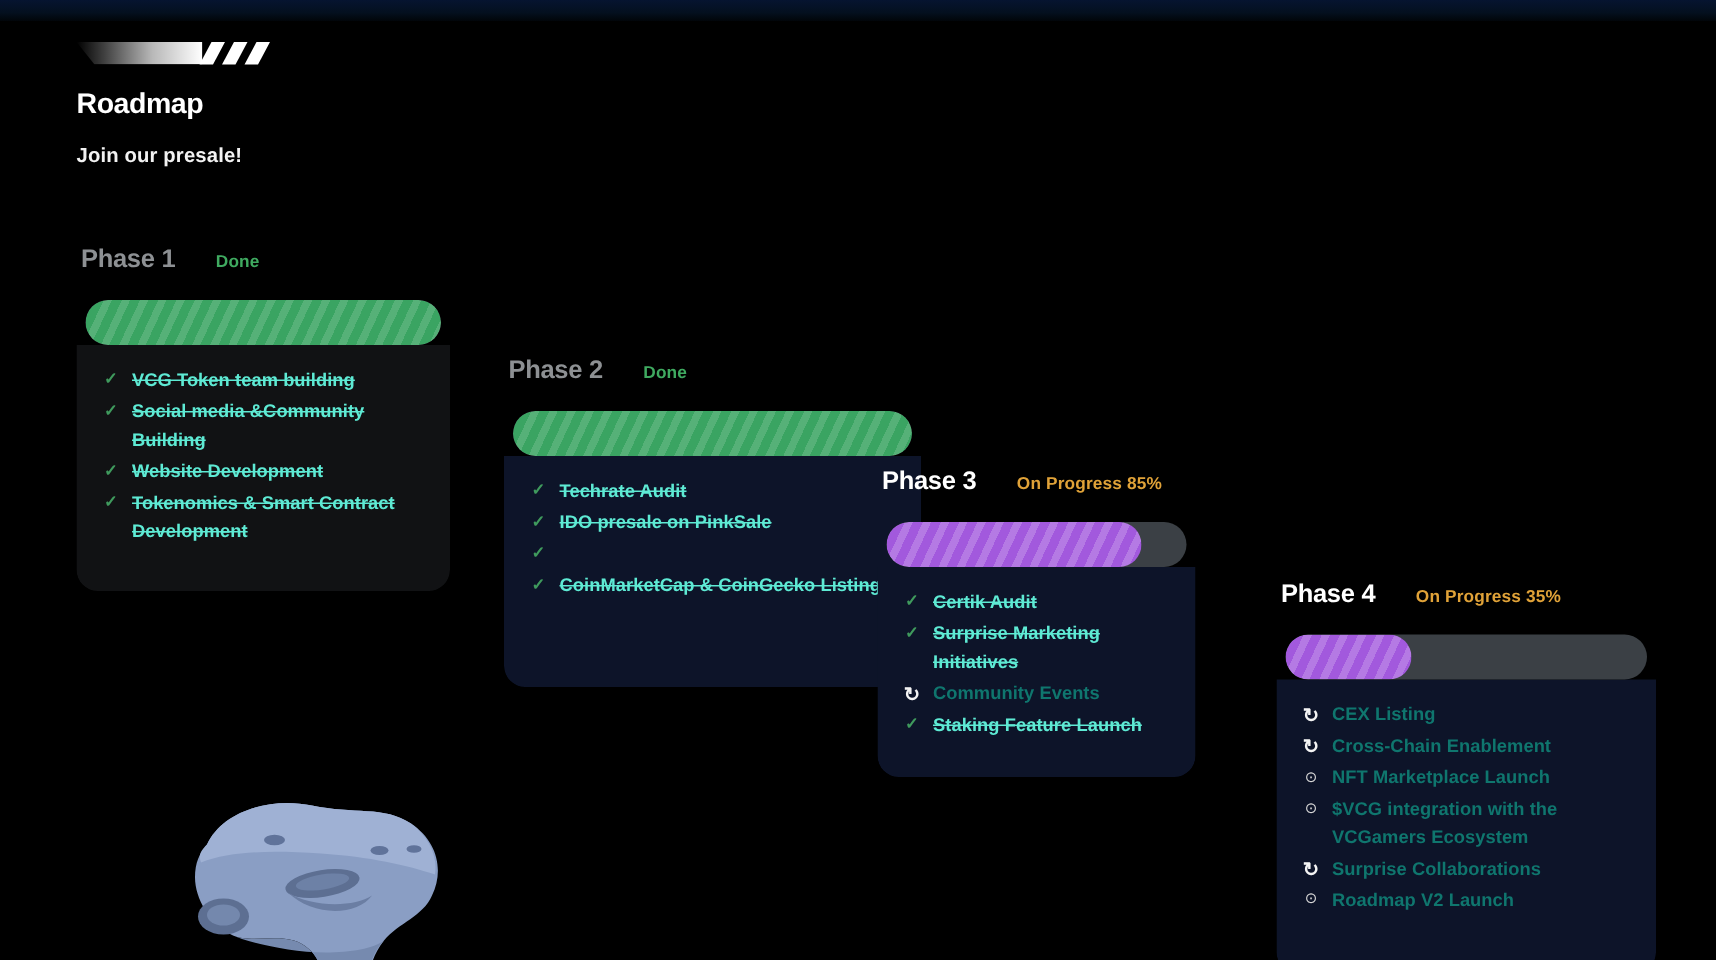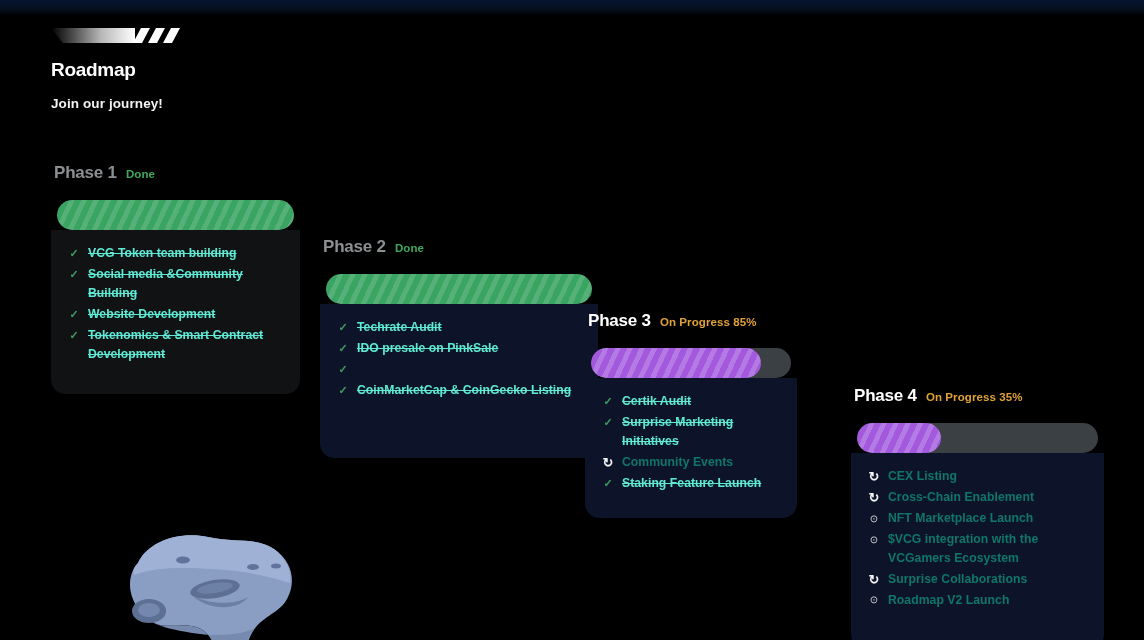--- a/index.html
+++ b/index.html
@@ -38,21 +38,21 @@
   .page-title {
     color: #ffffff; font-size: 19px; font-weight: 700; letter-spacing: -0.3px;
     line-height: 34px;
   }
   .page-sub {
     color: #f2f2f2; font-size: 13.5px; font-weight: 600; margin-top: 9px; letter-spacing: 0.1px;
   }
 
   
   .phase { position: absolute; }
-  .phase-head { display: flex; align-items: baseline; gap: 9px; height: 20px; margin-bottom: 11px; padding-left: 3px; }
+  .phase-head { display: flex; align-items: baseline; gap: 27px; height: 20px; margin-bottom: 11px; padding-left: 3px; }
   .phase-name { font-size: 17px; font-weight: 700; letter-spacing: -0.2px; }
   .phase-status { font-size: 11.5px; font-weight: 700; letter-spacing: 0.1px; }
 
   .phase.dim .phase-name { color: #8d9093; }
   .phase.dim .phase-status { color: #3faa60; }
   .phase.active .phase-name { color: #ffffff; }
   .phase.active .phase-status { color: #e0a238; }
 
   .card {
     position: relative; border-radius: 14px; overflow: hidden;
@@ -99,21 +99,21 @@
     color: #5eead4; text-decoration: line-through; text-decoration-thickness: 1.4px;
   }
   .item.todo .item-text { color: #0f766e; }
 
   
   .asteroid { position: absolute; left: 96px; top: 519px; width: 230px; height: 130px; }
 
   
   #phase-1 { left: 51px; top: 163px; width: 249px; }
   #phase-1 .card { height: 200px; }
-  #phase-2 { left: 320px; top: 237px; width: 278px; }
+  #phase-2 { left: 336px; top: 237px; width: 278px; }
   #phase-2 .card { height: 190px; }
   #phase-3 { left: 585px; top: 311px; width: 212px; }
   #phase-3 .card { height: 176px; }
   #phase-4 { left: 851px; top: 386px; width: 253px; }
   #phase-4 .card { height: 232px; }
 </style>
 </head>
 <body>
 
 <div id="stage">
@@ -121,21 +121,21 @@
   <div class="topbar"></div>
 
   <div class="header">
     <div class="slash-bar">
       <div class="solid"></div>
       <div class="sl sl1"></div>
       <div class="sl sl2"></div>
       <div class="sl sl3"></div>
     </div>
     <div class="page-title">Roadmap</div>
-    <div class="page-sub">Join our journey!</div>
+    <div class="page-sub">Join our presale!</div>
   </div>
 
   <div class="phase dim" id="phase-1">
     <div class="phase-head">
       <span class="phase-name">Phase 1</span>
       <span class="phase-status">Done</span>
     </div>
     <div class="card dark">
       <div class="card-body"></div>
       <div class="bar-track">

